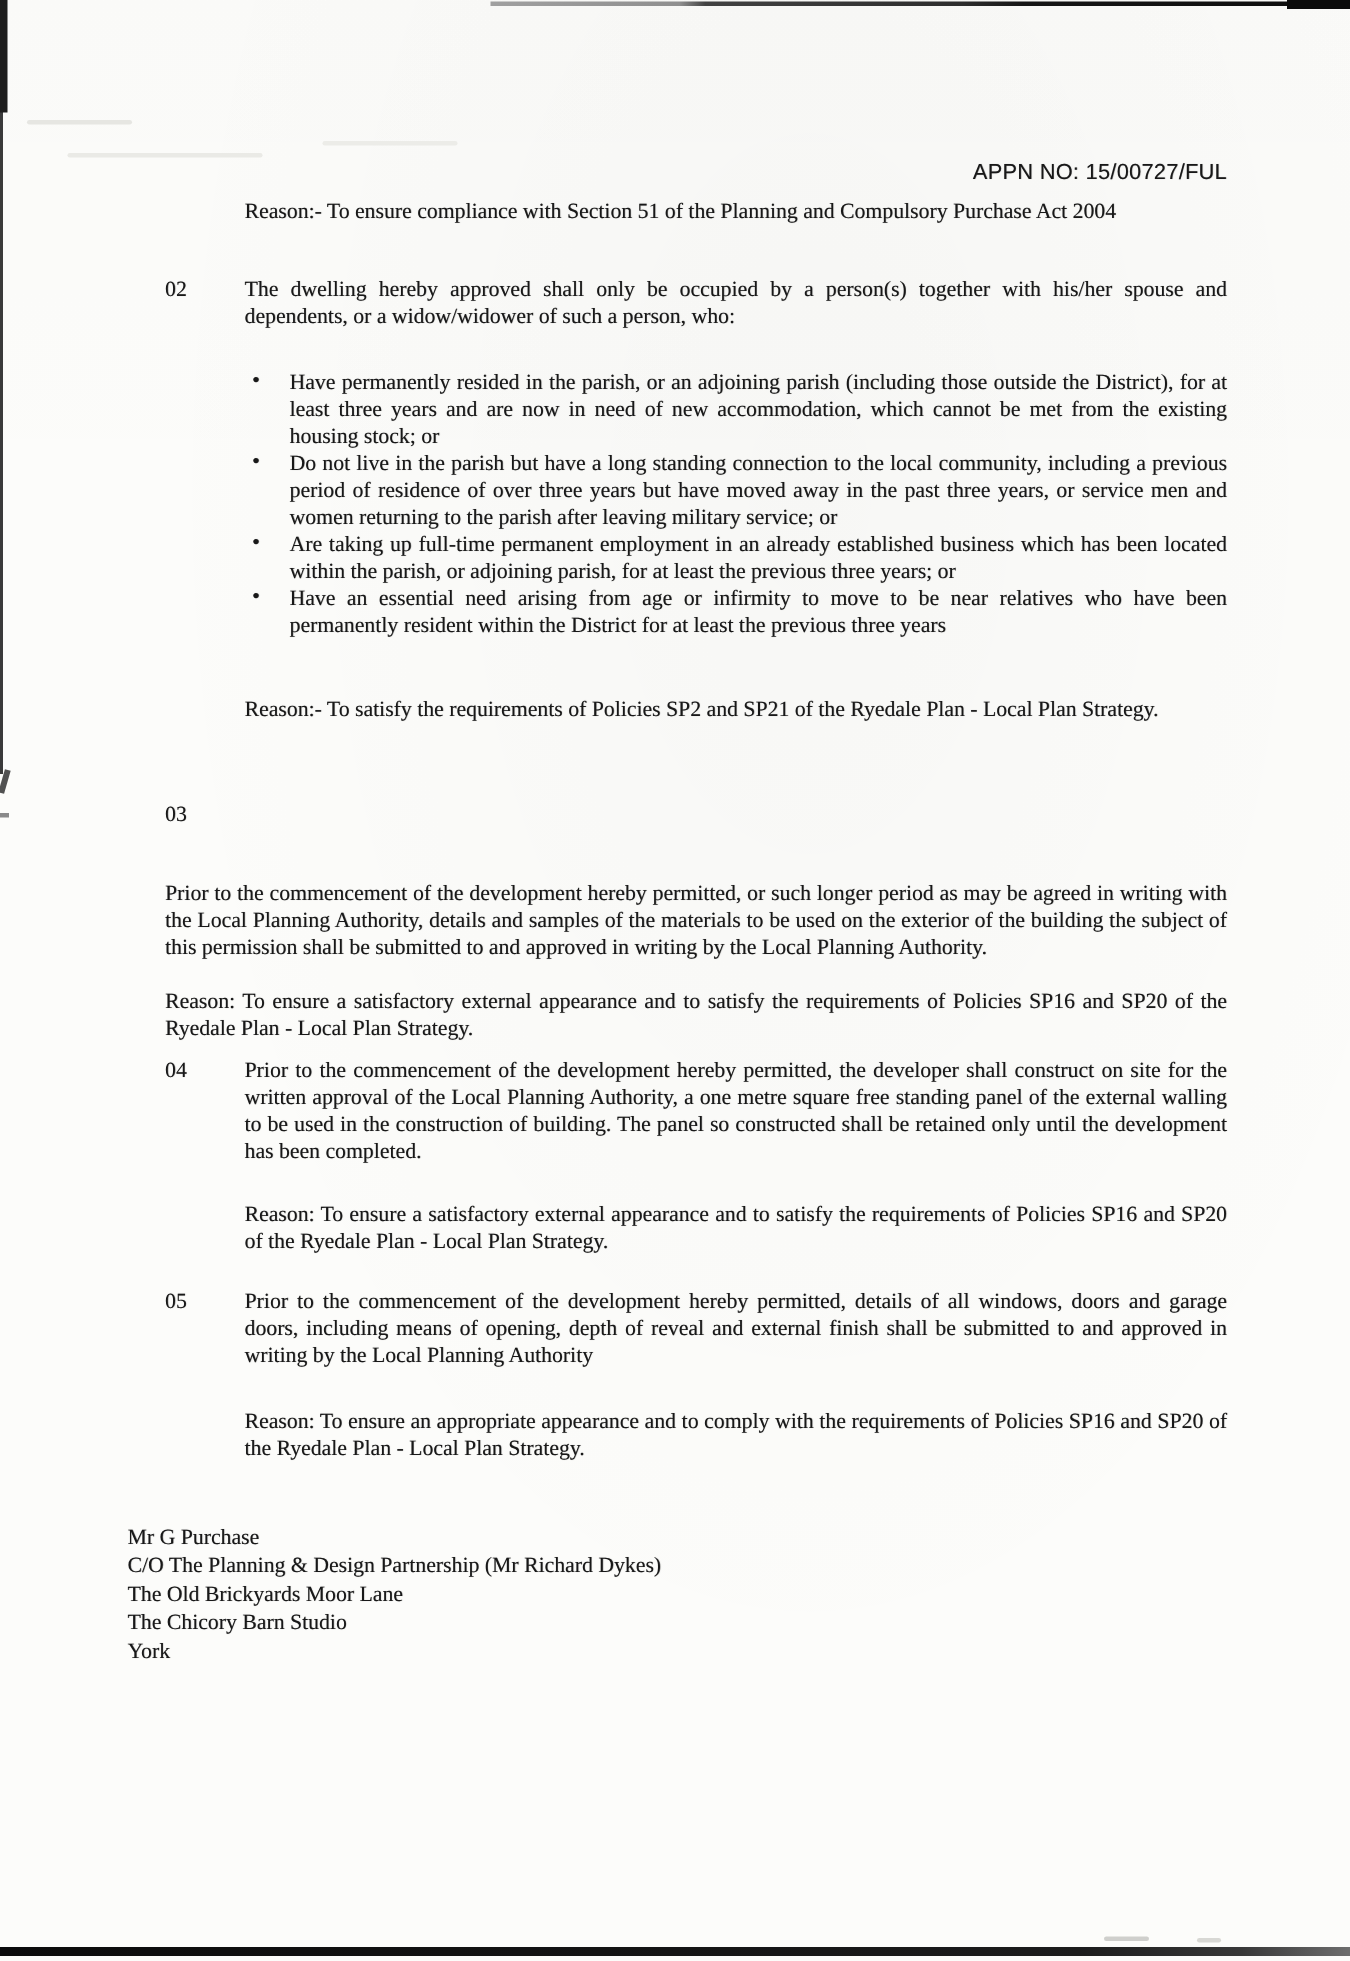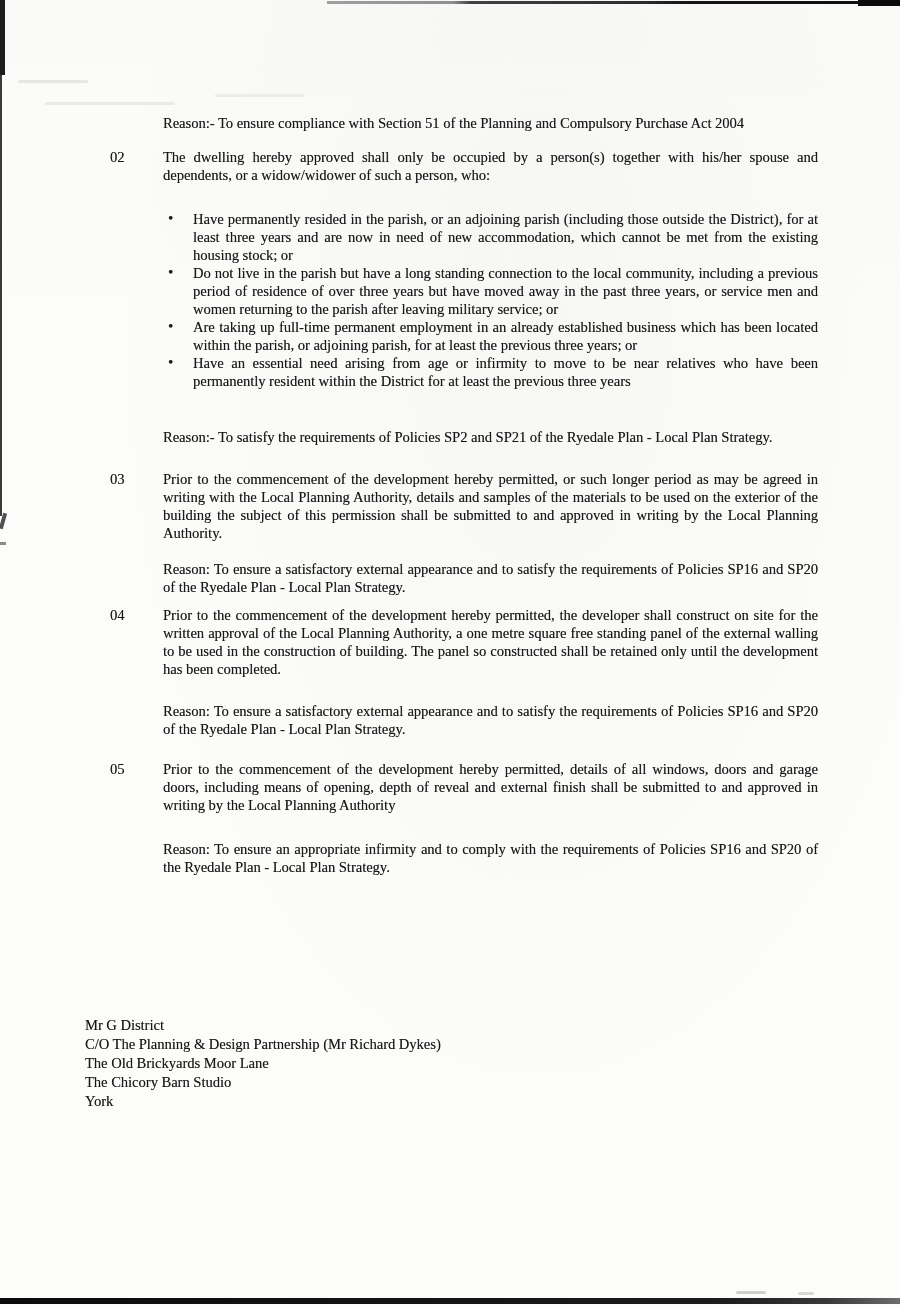--- a/index.html
+++ b/index.html
@@ -43,26 +43,26 @@
     font-family: "Liberation Sans", sans-serif;
     font-size: 14.5px; line-height: 18px;
     text-align: right; letter-spacing: 0.2px;
   }
   .clause { display: flex; }
   .clause .num { flex: 0 0 53px; width: 53px; }
   .clause .body { flex: 1; min-width: 0; }
   p { margin: 0; text-align: justify; }
 
   .intro   { margin-top: 8px; justify-content: center; }
-  .c02     { margin-top: 16px; font-family: Liberation Serif, serif; }
+  .c02     { margin-top: 34px; font-family: Liberation Serif, serif; }
   .bullets { list-style: none; margin: 26px 0 0 0; padding: 0; }
   .bullets li { position: relative; padding-left: 30px; text-align: justify; }
   .bullets li .dot { position: absolute; left: 5px; top: -1px; font-size: 15px; }
   .c02 .reason { margin-top: 38px; }
-  .c03     { margin-top: 24px; }
+  .c03     { margin-top: 52px; flex-direction: column; }
   .c03 .reason { margin-top: 18px; }
   .c04     { margin-top: 10px; }
   .c04 .reason { margin-top: 24px; }
   .c05     { margin-top: 22px; justify-content: space-between; }
   .c05 .reason { margin-top: 26px; }
 
   .address {
     position: absolute; left: 85px; top: 1016px;
     font-size: 14.5px; line-height: 19px;
     filter: blur(0.3px);
@@ -80,20 +80,21 @@
 <div class="art art-left-tick"></div>
 <div class="art art-bottom-line"></div>
 <div class="smudge smudge-1"></div>
 <div class="smudge smudge-2"></div>
 <div class="smudge smudge-3"></div>
 <div class="smudge smudge-4"></div>
 <div class="smudge smudge-5"></div>
 
 <div class="content">
 
+  <div class="appn">APPN NO: 15/00727/FUL</div>
 
   <div class="clause intro">
     <div class="num"></div>
     <div class="body">
       <p>Reason:- To ensure compliance with Section 51 of the Planning and Compulsory Purchase Act 2004</p>
     </div>
   </div>
 
   <div class="clause c02">
     <div class="num">02</div>
@@ -134,25 +135,25 @@
     <div class="body">
       <p>Prior to the commencement of the development hereby permitted, the developer shall construct on site for the written approval of the Local Planning Authority, a one metre square free standing panel of the external walling to be used in the construction of building. The panel so constructed shall be retained only until the development has been completed.</p>
       <p class="reason">Reason: To ensure a satisfactory external appearance and to satisfy the requirements of Policies SP16 and SP20 of the Ryedale Plan - Local Plan Strategy.</p>
     </div>
   </div>
 
   <div class="clause c05">
     <div class="num">05</div>
     <div class="body">
       <p>Prior to the commencement of the development hereby permitted, details of all windows, doors and garage doors, including means of opening, depth of reveal and external finish shall be submitted to and approved in writing by the Local Planning Authority</p>
-      <p class="reason">Reason: To ensure an appropriate infirmity and to comply with the requirements of Policies SP16 and SP20 of the Ryedale Plan - Local Plan Strategy.</p>
+      <p class="reason">Reason: To ensure an appropriate appearance and to comply with the requirements of Policies SP16 and SP20 of the Ryedale Plan - Local Plan Strategy.</p>
     </div>
   </div>
 
 </div>
 
 <div class="address">
-  <div>Mr G District</div>
+  <div>Mr G Purchase</div>
   <div>C/O The Planning &amp; Design Partnership (Mr Richard Dykes)</div>
   <div>The Old Brickyards Moor Lane</div>
   <div>The Chicory Barn Studio</div>
   <div>York</div>
 </div>
 
 </body></html>

